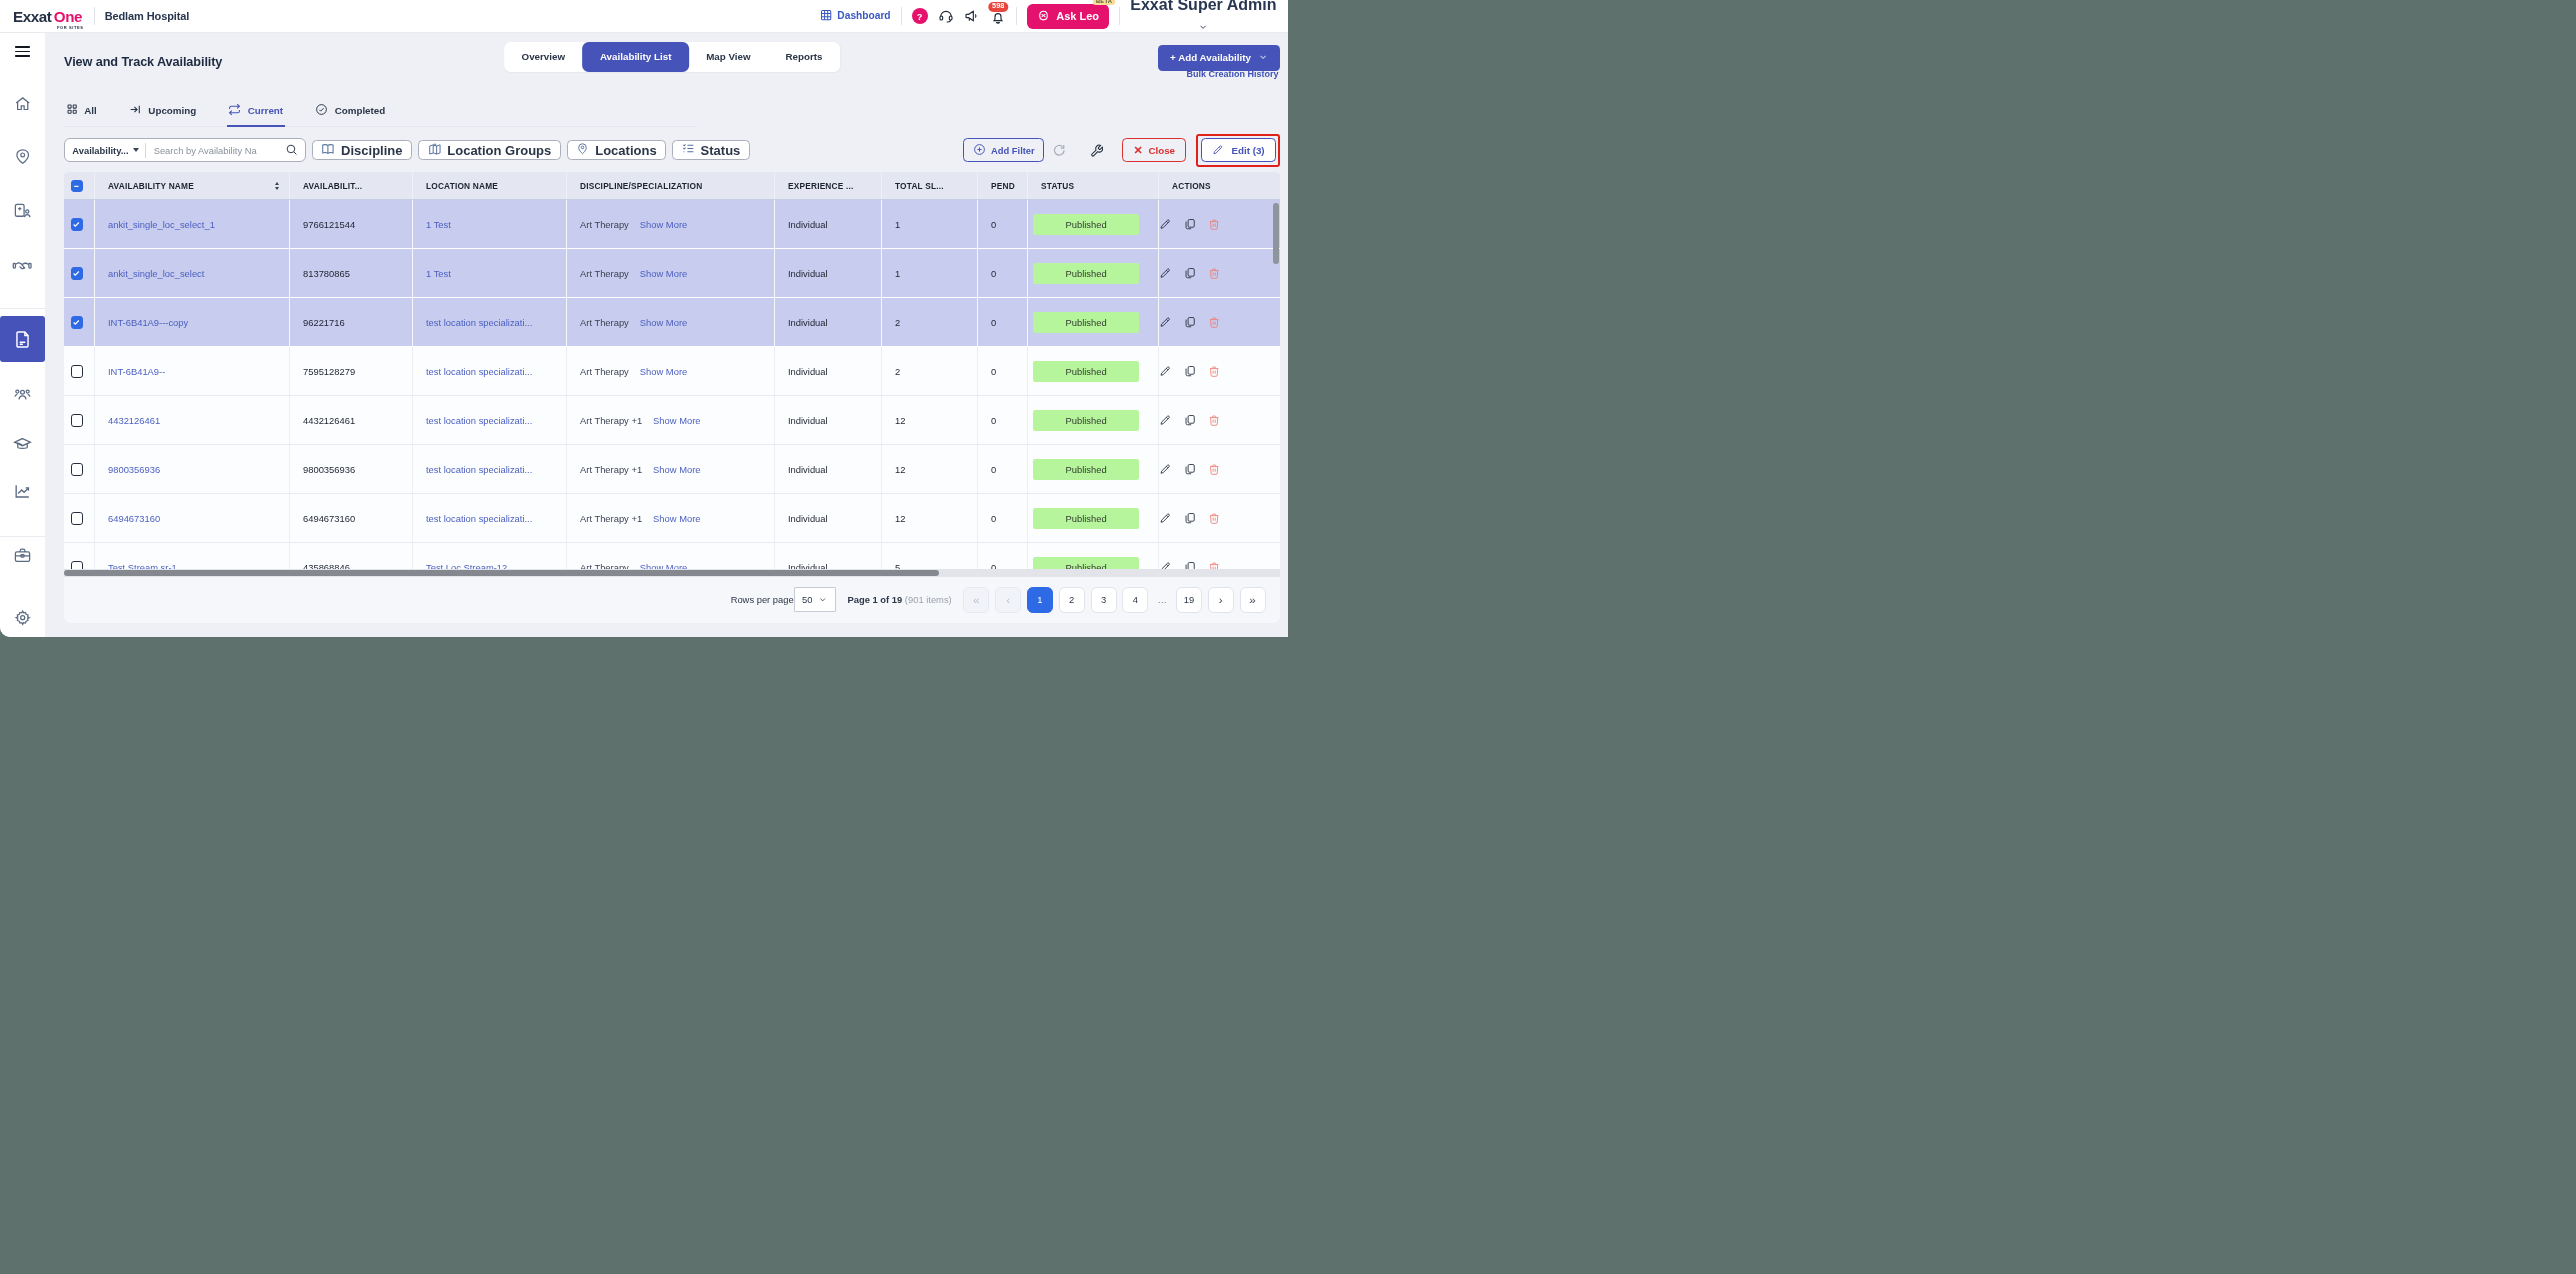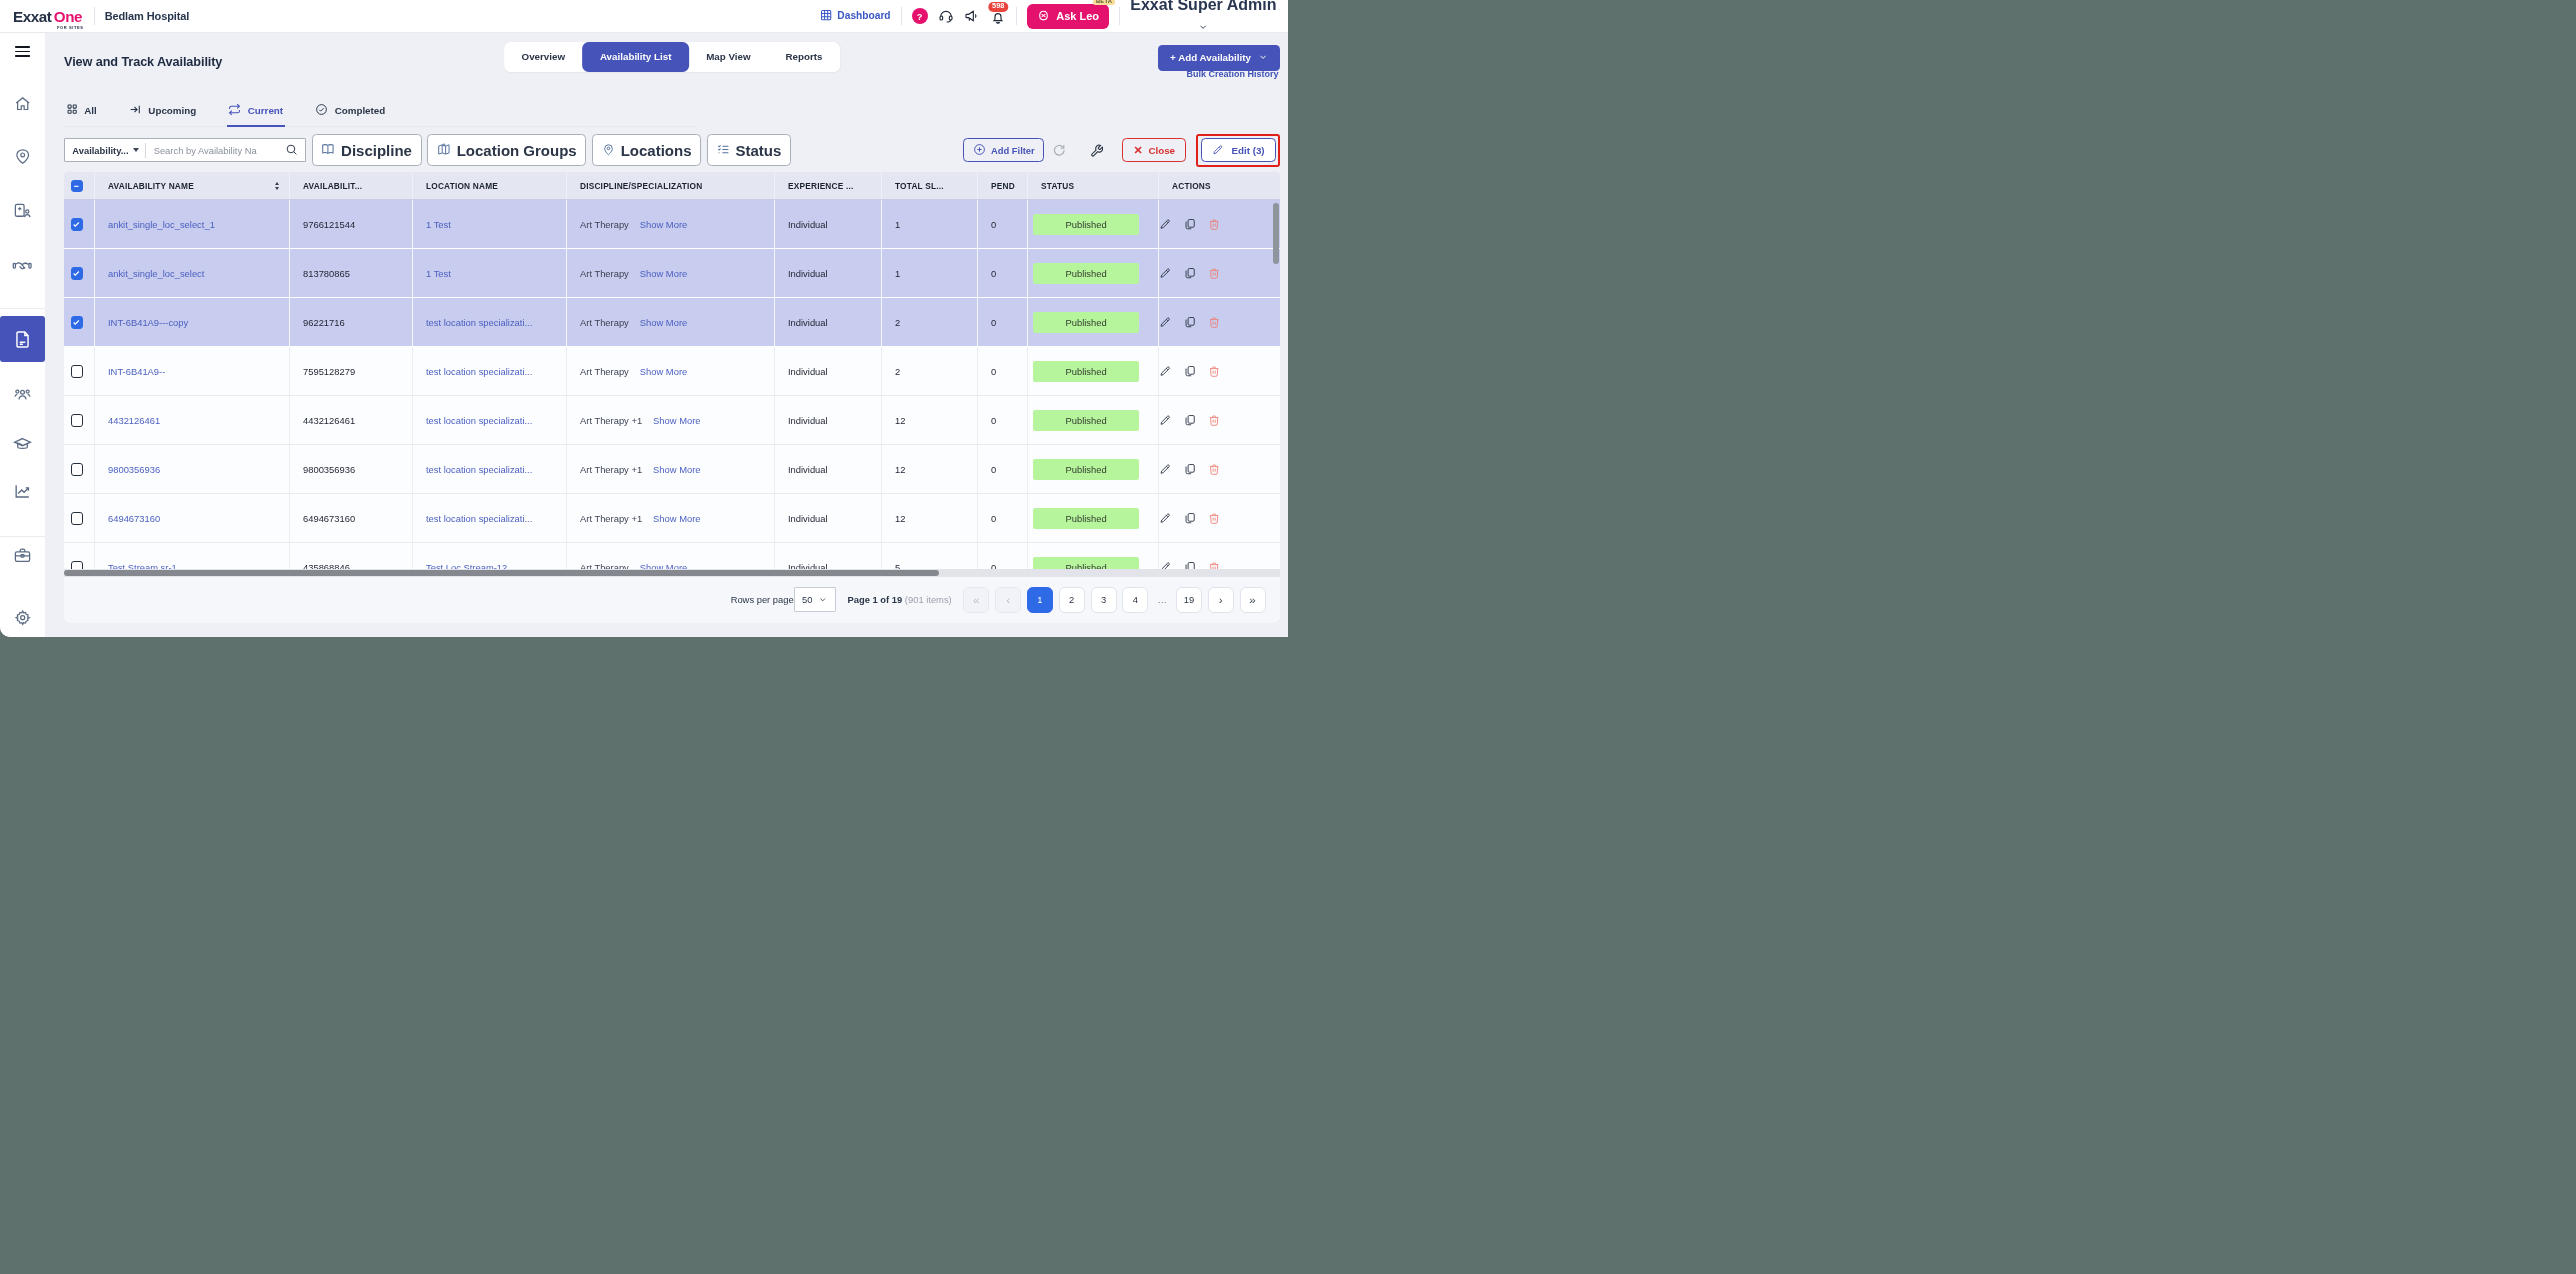--- a/index.html
+++ b/index.html
@@ -50,27 +50,27 @@
 
   
   .subtabs{display:flex;gap:29px;width:632px;border-bottom:0.7px solid #e4e7ed;height:32px;align-items:center;}
   .subtab{display:flex;align-items:center;gap:6.5px;font-size:9.8px;font-weight:700;color:#2b3648;height:100%;padding:0 1.5px;cursor:pointer;border-bottom:2.2px solid transparent;margin-bottom:-1.5px;}
   .subtab svg{stroke:#2b3648;}
   .subtab.active{color:#4653b8;border-bottom-color:#4653b8;}
   .subtab.active svg{stroke:#4653b8;}
 
   
   .filterbar{display:flex;align-items:center;gap:5.8px;margin-top:7.3px;width:1216px;}
-  .search-combo{display:flex;align-items:center;width:242px;height:24px;background:#fff;border:0.7px solid #a9b0bb;border-radius:1px;padding:0 7.3px;gap:6px;}
+  .search-combo{display:flex;align-items:center;width:242px;height:24px;background:#fff;border:0.7px solid #a9b0bb;border-radius:6px;padding:0 7.3px;gap:6px;}
   .combo-label{display:flex;align-items:center;gap:4.4px;font-size:9.4px;font-weight:700;color:#2b3648;cursor:pointer;white-space:nowrap;}
   .caret-down{width:0;height:0;border-left:3.3px solid transparent;border-right:3.3px solid transparent;border-top:4.4px solid #3a4453;}
   .combo-sep{width:0.7px;height:14.5px;background:#d4d8df;}
   .search-input{border:none;outline:none;flex:1;min-width:0;font-family:inherit;font-size:9.4px;color:#2b3648;background:transparent;}
   .search-input::placeholder{color:#8a919c;}
-  .fbtn{display:flex;align-items:center;gap:5.8px;height:32px;background:#fff;border:0.7px solid #a9b0bb;border-radius:4.4px;padding:0 8.7px;font-family:inherit;font-size:15px;font-weight:700;color:#2b3648;cursor:pointer;}
+  .fbtn{display:flex;align-items:center;gap:5.8px;height:20px;background:#fff;border:0.7px solid #a9b0bb;border-radius:4.4px;padding:0 8.7px;font-family:inherit;font-size:13px;font-weight:700;color:#2b3648;cursor:pointer;}
   .fbtn svg{stroke:#54719c;}
   .fb-right{margin-left:auto;display:flex;align-items:center;gap:7.3px;}
   .add-filter{display:flex;align-items:center;gap:5.1px;height:24px;border:0.7px solid #4653b8;color:#4653b8;background:transparent;border-radius:4.4px;padding:0 8.7px;font-family:inherit;font-size:9.4px;font-weight:700;cursor:pointer;}
   .wrench-btn{margin-left:16px;}
   .close-btn{margin-left:11.6px;display:flex;align-items:center;gap:5.8px;height:24px;border:0.7px solid #d93030;color:#d93030;background:transparent;border-radius:4.4px;padding:0 10.2px;font-family:inherit;font-size:9.8px;font-weight:700;cursor:pointer;}
   .edit-anno{margin-left:2.9px;border:2.2px solid #e0211a;border-radius:2.9px;padding:2.2px;}
   .edit-btn{display:flex;align-items:center;gap:8px;height:24px;border:0.7px solid #4653b8;color:#4653b8;background:#fff;border-radius:4.4px;padding:0 10.2px;font-family:inherit;font-size:9.8px;font-weight:700;cursor:pointer;}
 
   
   .table-card{margin-top:5.8px;width:1216px;background:#fff;border-radius:2.9px 2.9px 7.3px 7.3px;position:relative;}

